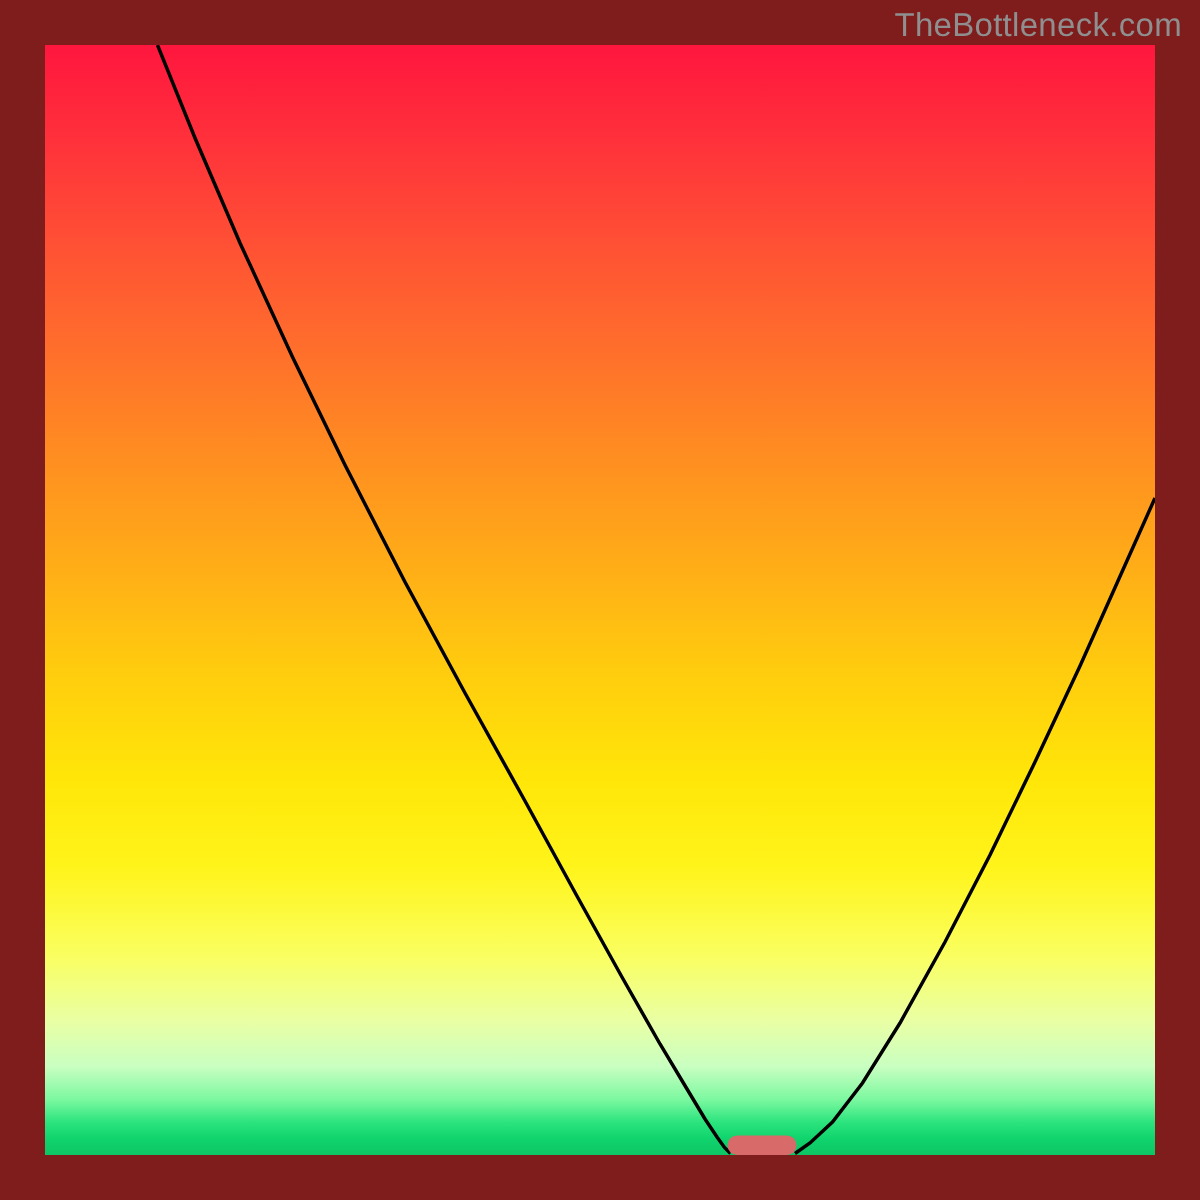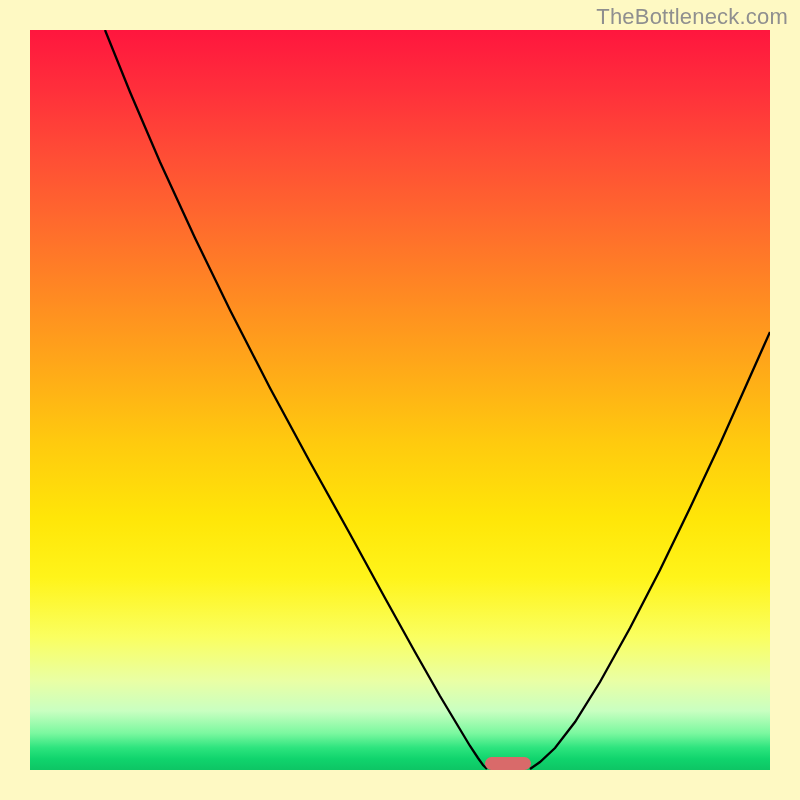--- a/index.html
+++ b/index.html
@@ -3,21 +3,21 @@
 <meta charset="utf-8">
 <style>
   * { margin: 0; padding: 0; box-sizing: border-box; }
   html, body { width: 800px; height: 800px; overflow: hidden; }
   body { background: #000; font-family: Arial, Helvetica, sans-serif; }
 
   .stage {
     position: relative;
     width: 800px;
     height: 800px;
-    background: #fef9c3;
+    background: #7f1d1d;
   }
 
   .plot {
     position: absolute;
     left: 30px;
     top: 30px;
     width: 740px;
     height: 740px;
     background: linear-gradient(to bottom,
       #ff163e 0%,

